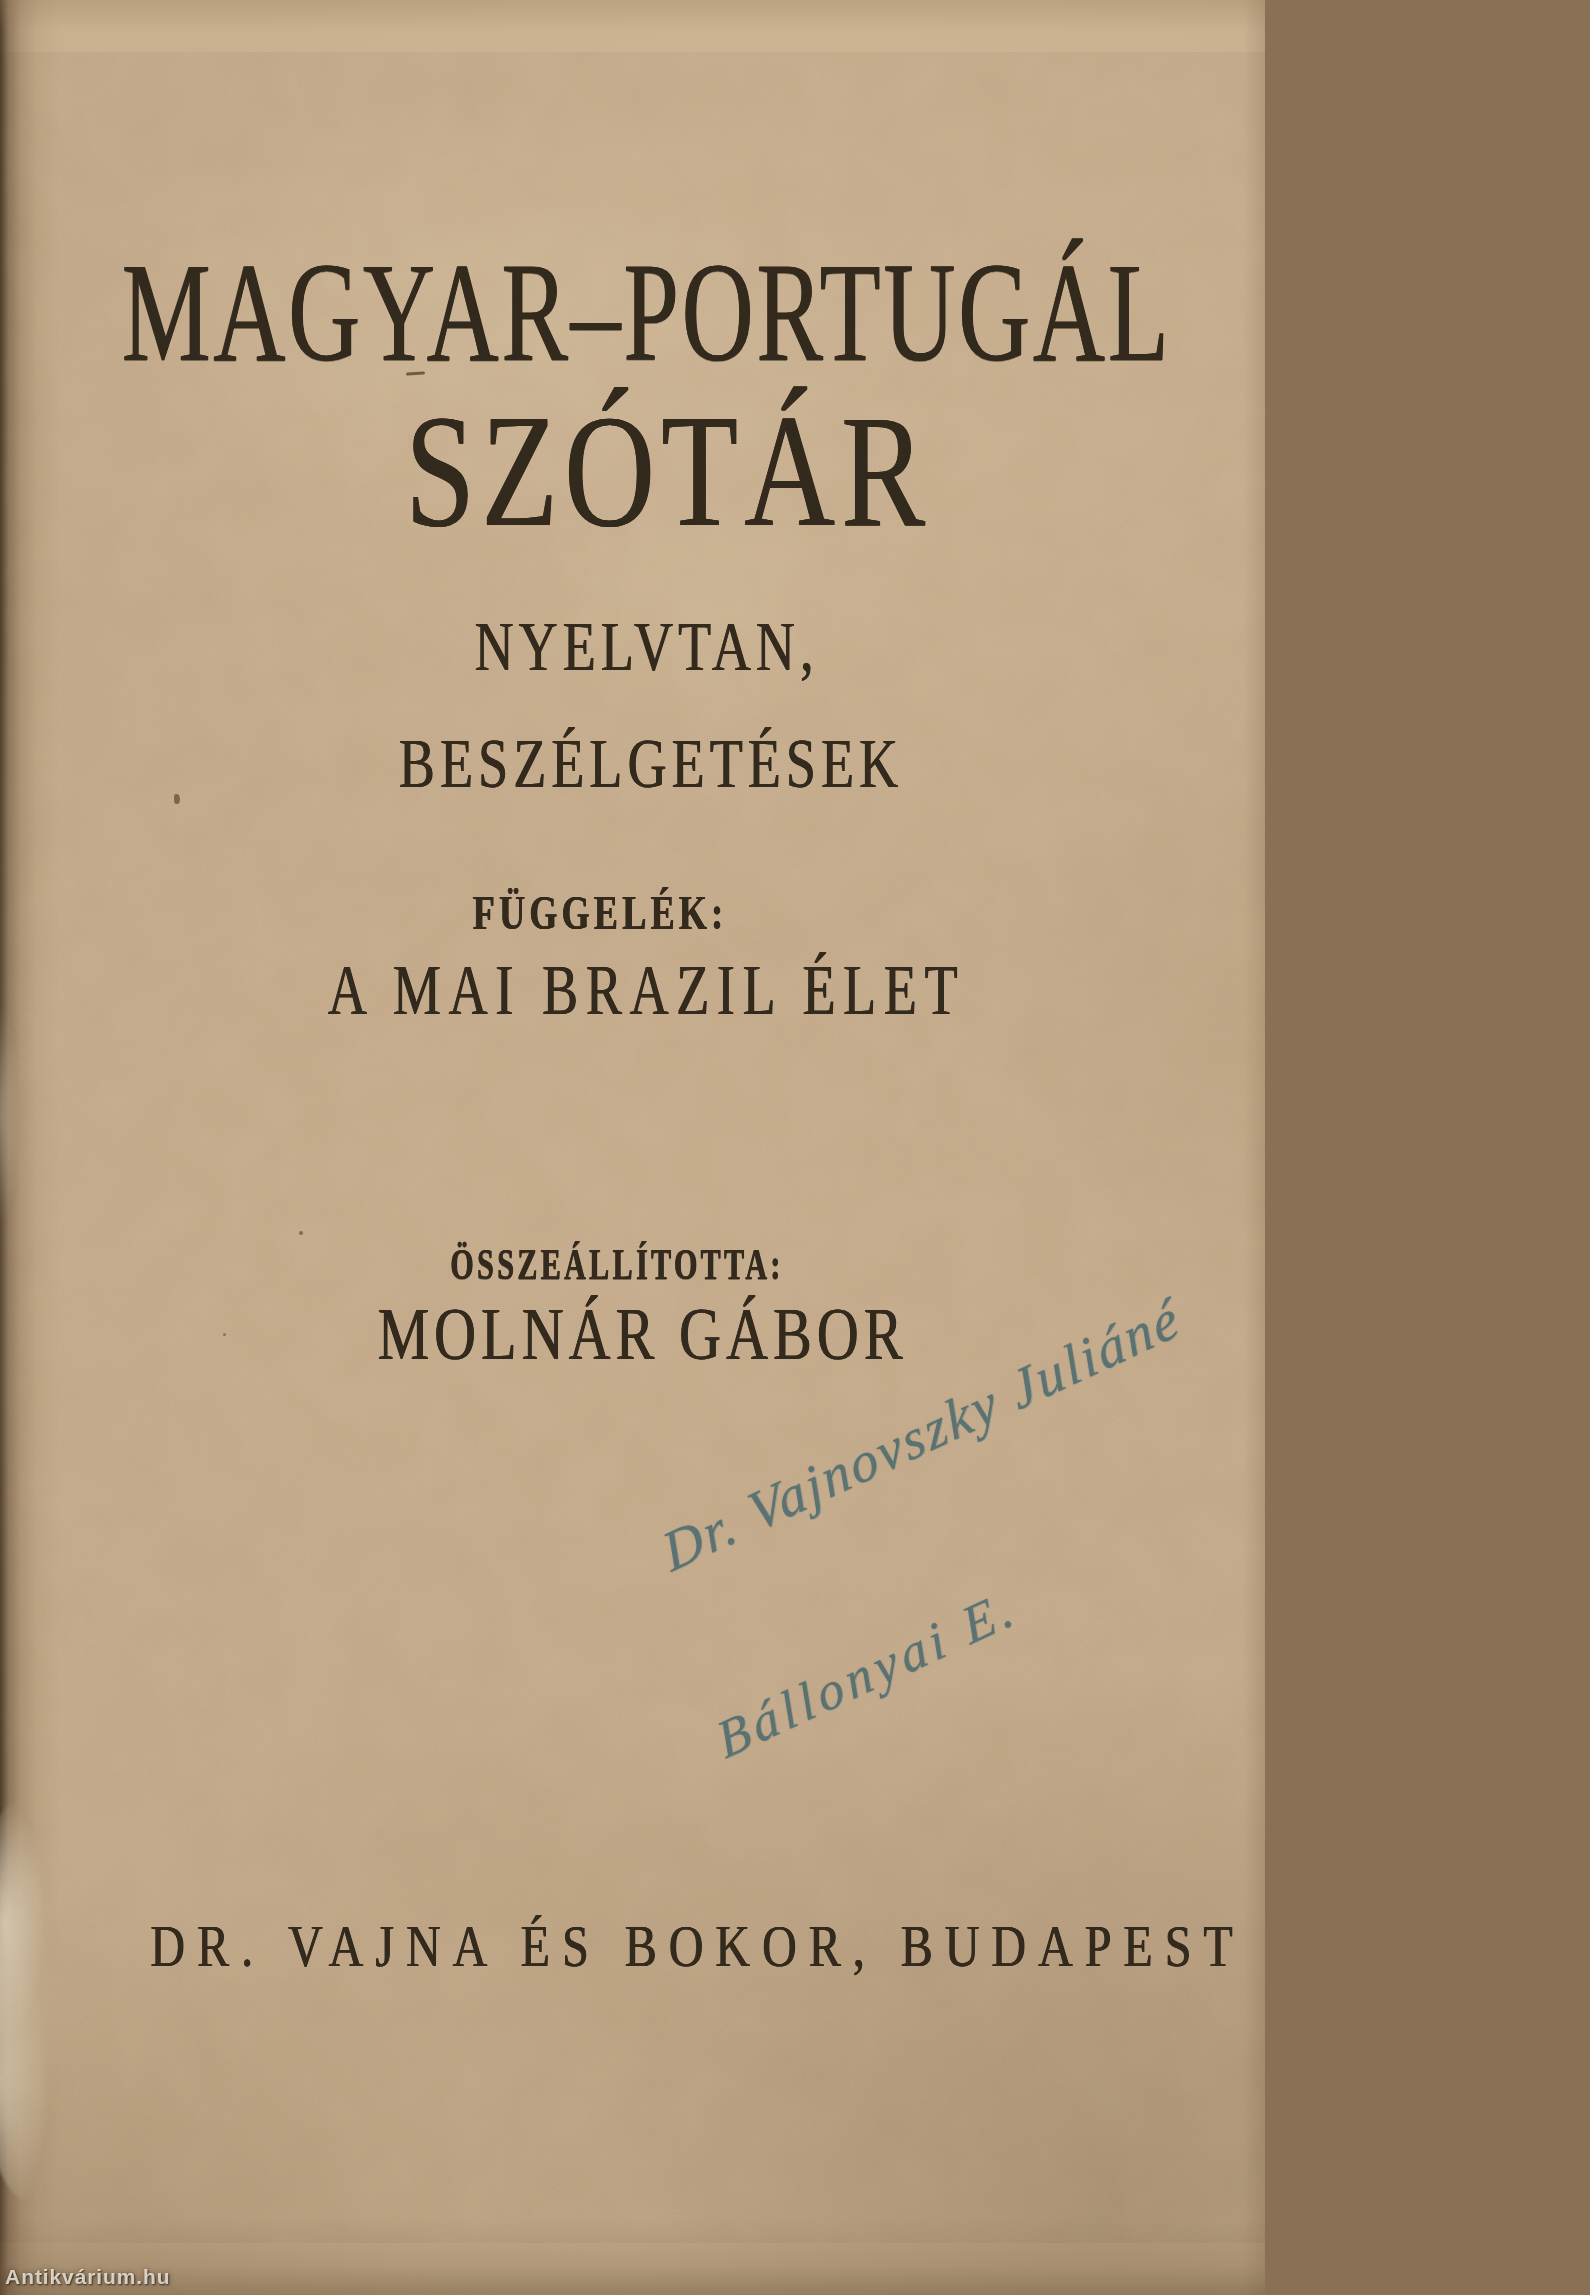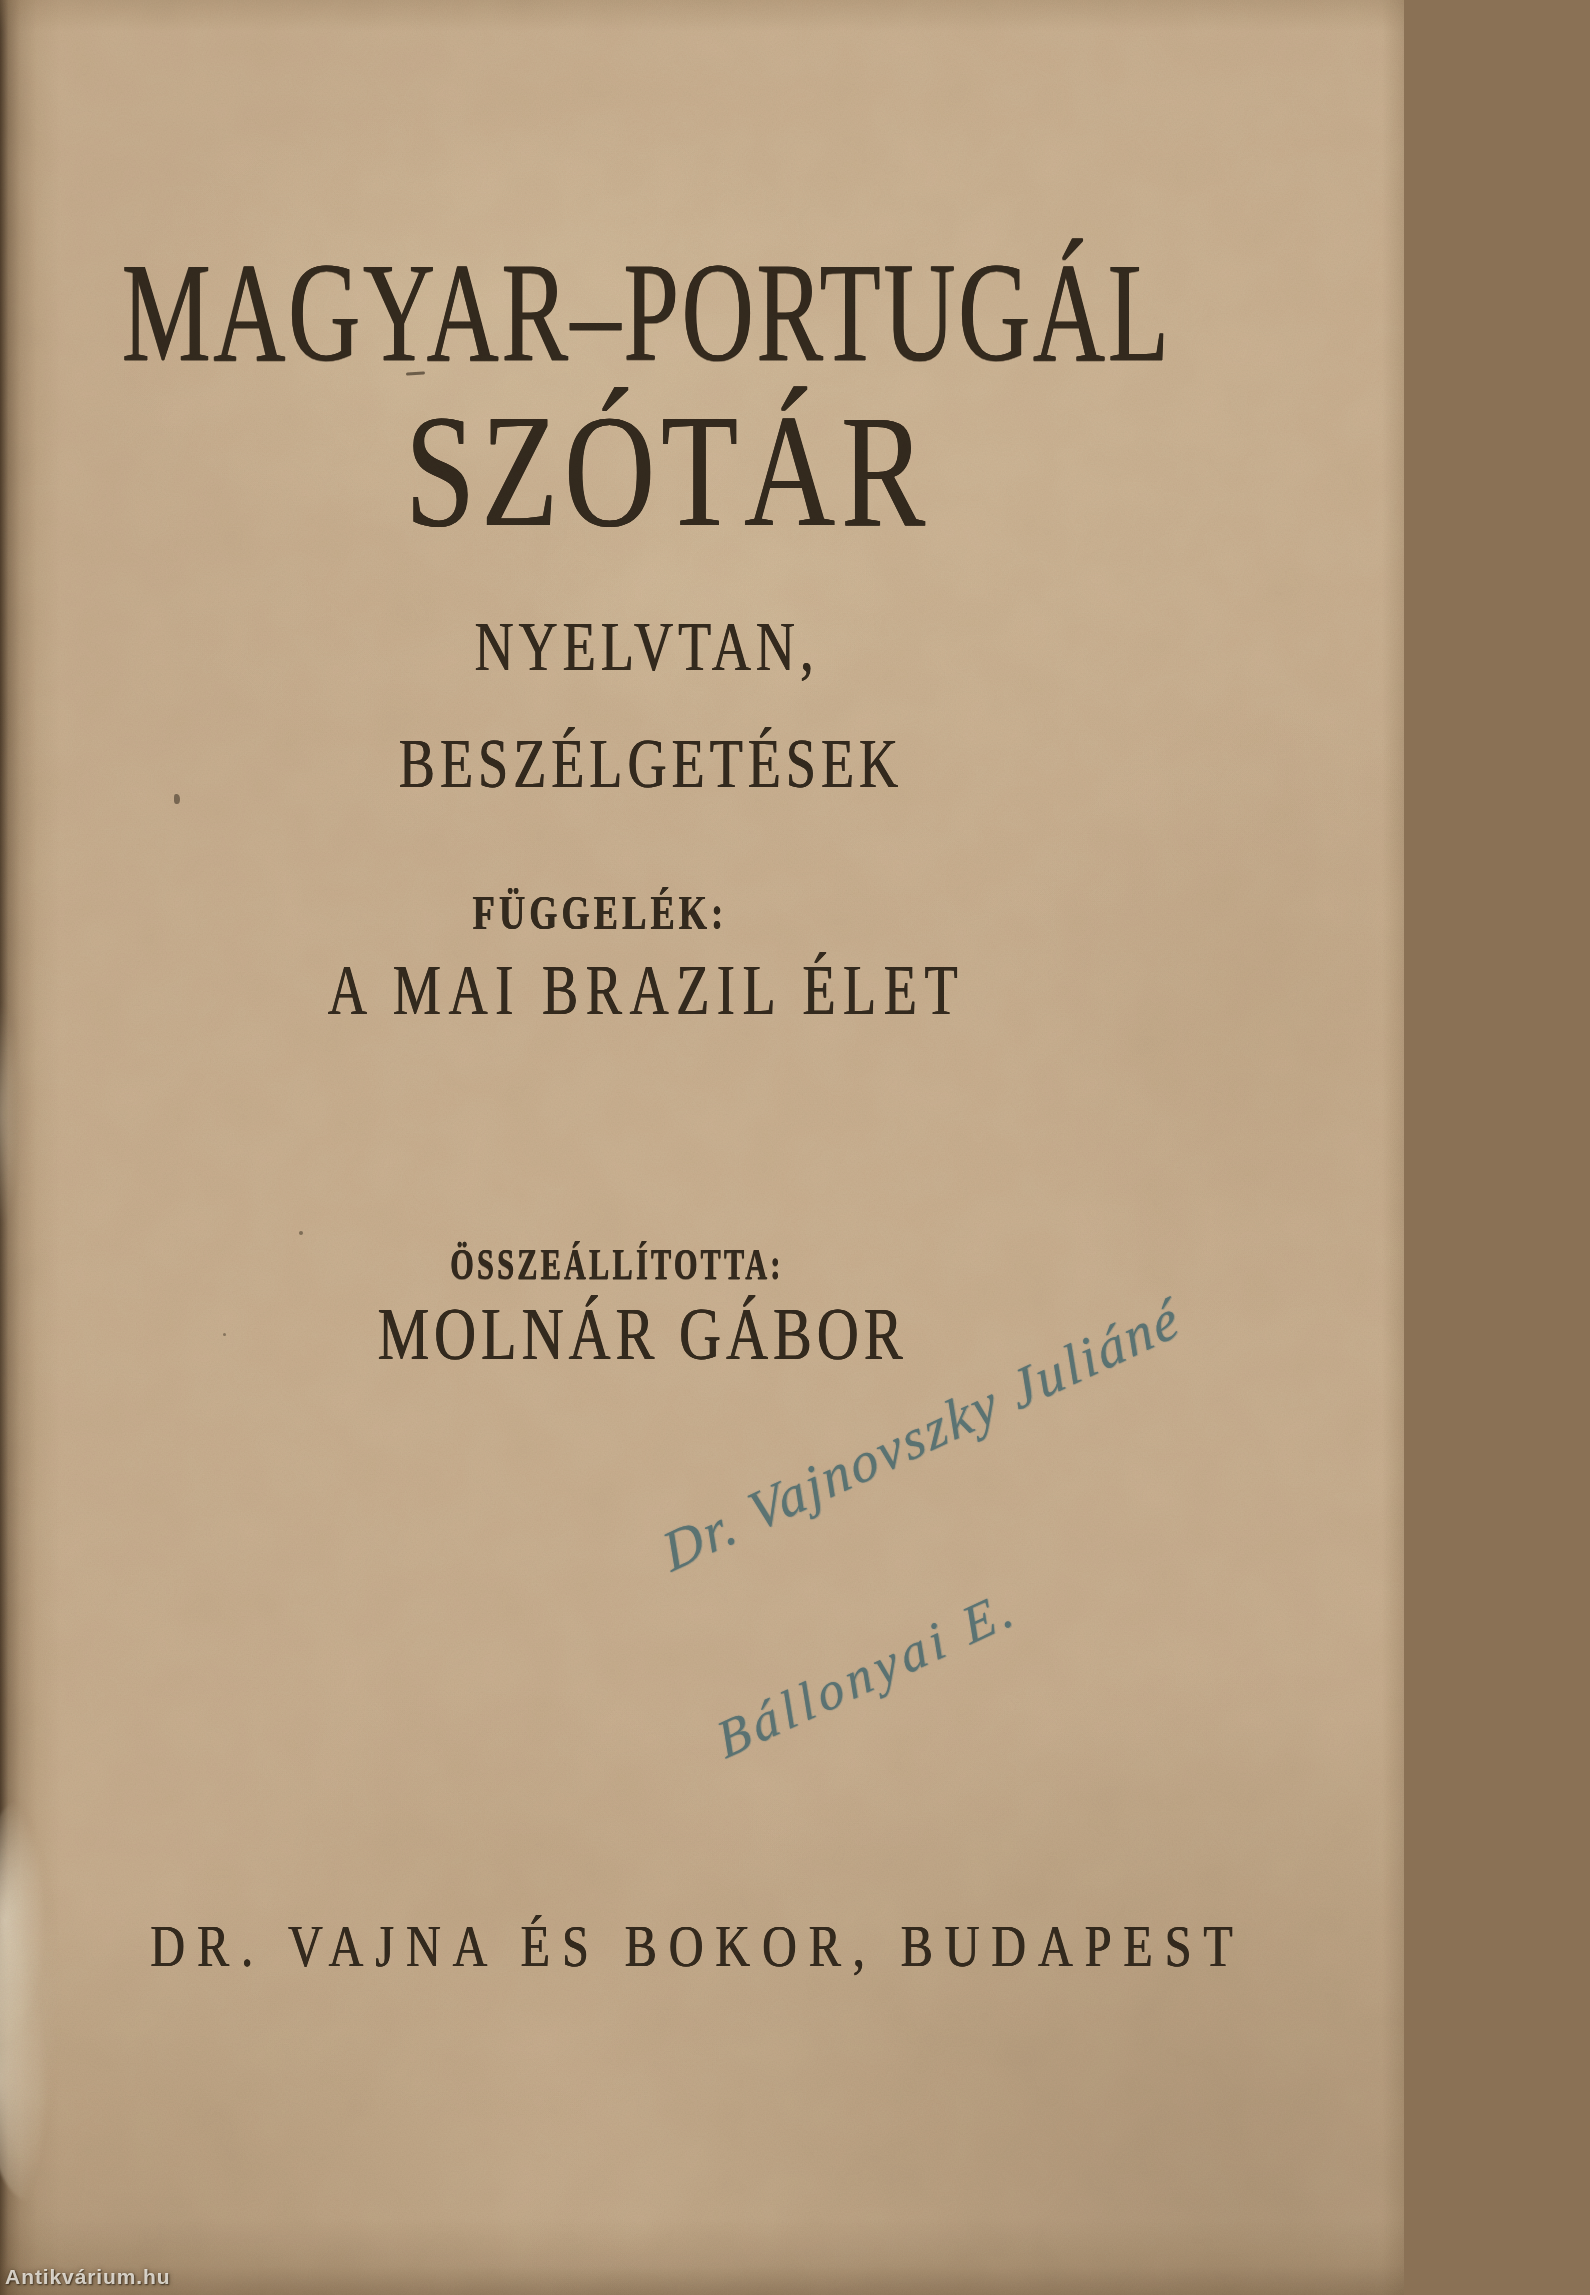--- a/index.html
+++ b/index.html
@@ -2,21 +2,21 @@
 <html style="font-size:13.6px"><head>
 <meta charset="utf-8">
 <style>
   html,body{margin:0;padding:0;}
   body{
     width:1591px;height:2295px;overflow:hidden;
     background:#8a7155;
     font-family:"Liberation Serif","DejaVu Serif",serif;
   }
   .scan{
-    position:relative;width:1404px;height:2295px;overflow:hidden;
+    position:relative;width:1265px;height:2295px;overflow:hidden;
     background:
       radial-gradient(1105px 765px at 62% 18%, rgba(222,200,168,.35), rgba(0,0,0,0) 70%),
       radial-gradient(1275px 935px at 48% 52%, rgba(214,190,158,.25), rgba(0,0,0,0) 75%),
       radial-gradient(1020px 765px at 88% 96%, rgba(122,98,70,.30), rgba(0,0,0,0) 70%),
       radial-gradient(765px 595px at 8% 100%, rgba(130,104,74,.28), rgba(0,0,0,0) 70%),
       linear-gradient(180deg, rgba(146,120,88,.30) 0px, rgba(0,0,0,0) 32px),
       linear-gradient(0deg,   rgba(96,74,48,.45) 0px, rgba(120,96,66,.22) 29px, rgba(0,0,0,0) 77px),
       linear-gradient(270deg, rgba(128,104,74,.28) 0px, rgba(0,0,0,0) 22px),
       linear-gradient(90deg,  rgba(58,42,26,.85) 0px, rgba(96,74,50,.55) 8.5px, rgba(128,103,74,.35) 20.4px, rgba(158,132,100,.18) 37px, rgba(0,0,0,0) 60px),
       #c9b091;

